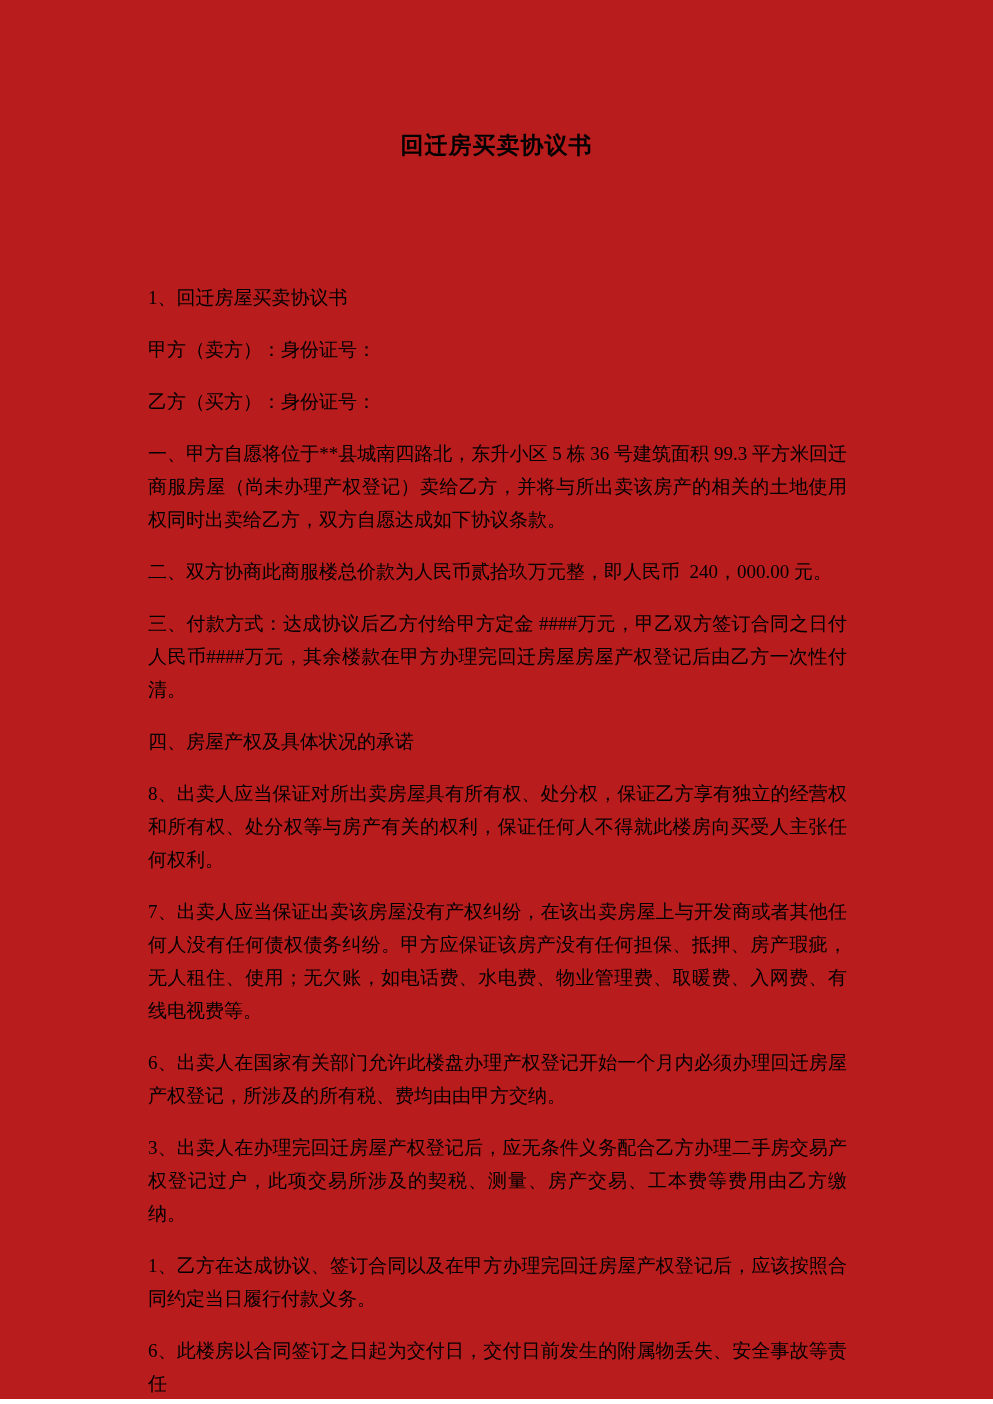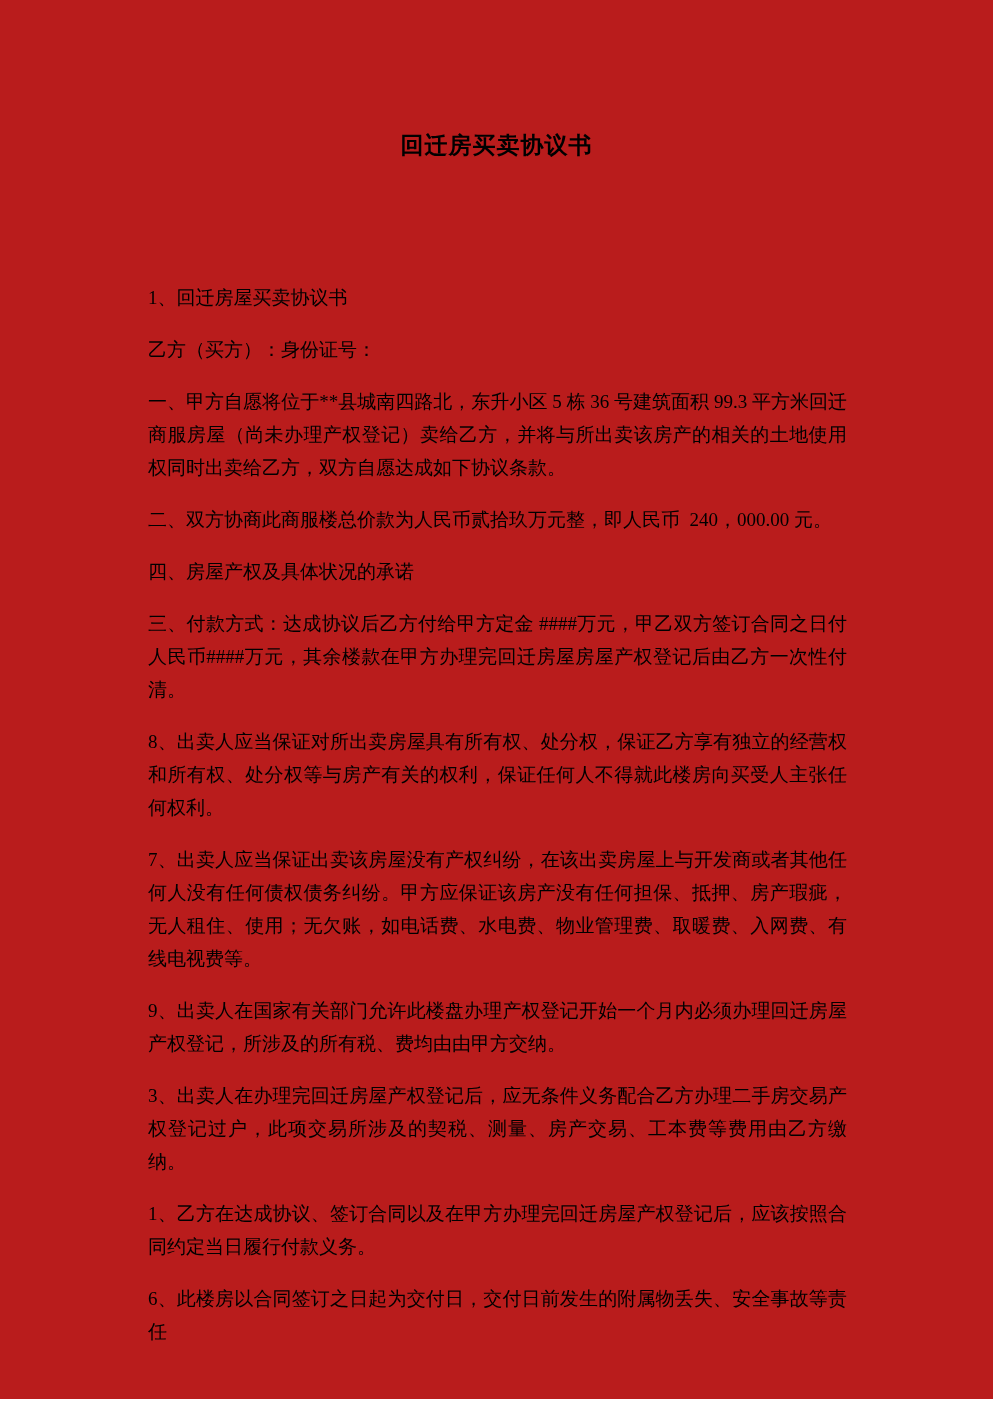--- a/index.html
+++ b/index.html
@@ -37,25 +37,26 @@
     white-space: pre-wrap;
   }
 </style>
 </head>
 <body>
 
 <div class="page">
   <h1 class="doc-title">回迁房买卖协议书</h1>
   <div class="doc-body">
     <p>1、回迁房屋买卖协议书</p>
+    <p>甲方（卖方）：身份证号：</p>
     <p>乙方（买方）：身份证号：</p>
     <p>一、甲方自愿将位于**县城南四路北，东升小区 5 栋 36 号建筑面积 99.3 平方米回迁商服房屋（尚未办理产权登记）卖给乙方，并将与所出卖该房产的相关的土地使用权同时出卖给乙方，双方自愿达成如下协议条款。</p>
     <p>二、双方协商此商服楼总价款为人民币贰拾玖万元整，即人民币  240，000.00 元。</p>
+    <p>三、付款方式：达成协议后乙方付给甲方定金 ####万元，甲乙双方签订合同之日付人民币####万元，其余楼款在甲方办理完回迁房屋房屋产权登记后由乙方一次性付清。</p>
     <p>四、房屋产权及具体状况的承诺</p>
-    <p>三、付款方式：达成协议后乙方付给甲方定金 ####万元，甲乙双方签订合同之日付人民币####万元，其余楼款在甲方办理完回迁房屋房屋产权登记后由乙方一次性付清。</p>
     <p>8、出卖人应当保证对所出卖房屋具有所有权、处分权，保证乙方享有独立的经营权和所有权、处分权等与房产有关的权利，保证任何人不得就此楼房向买受人主张任何权利。</p>
     <p>7、出卖人应当保证出卖该房屋没有产权纠纷，在该出卖房屋上与开发商或者其他任何人没有任何债权债务纠纷。甲方应保证该房产没有任何担保、抵押、房产瑕疵，无人租住、使用；无欠账，如电话费、水电费、物业管理费、取暖费、入网费、有线电视费等。</p>
-    <p>9、出卖人在国家有关部门允许此楼盘办理产权登记开始一个月内必须办理回迁房屋产权登记，所涉及的所有税、费均由由甲方交纳。</p>
+    <p>6、出卖人在国家有关部门允许此楼盘办理产权登记开始一个月内必须办理回迁房屋产权登记，所涉及的所有税、费均由由甲方交纳。</p>
     <p>3、出卖人在办理完回迁房屋产权登记后，应无条件义务配合乙方办理二手房交易产权登记过户，此项交易所涉及的契税、测量、房产交易、工本费等费用由乙方缴纳。</p>
     <p>1、乙方在达成协议、签订合同以及在甲方办理完回迁房屋产权登记后，应该按照合同约定当日履行付款义务。</p>
     <p>6、此楼房以合同签订之日起为交付日，交付日前发生的附属物丢失、安全事故等责任</p>
   </div>
 </div>
 
 </body></html>

